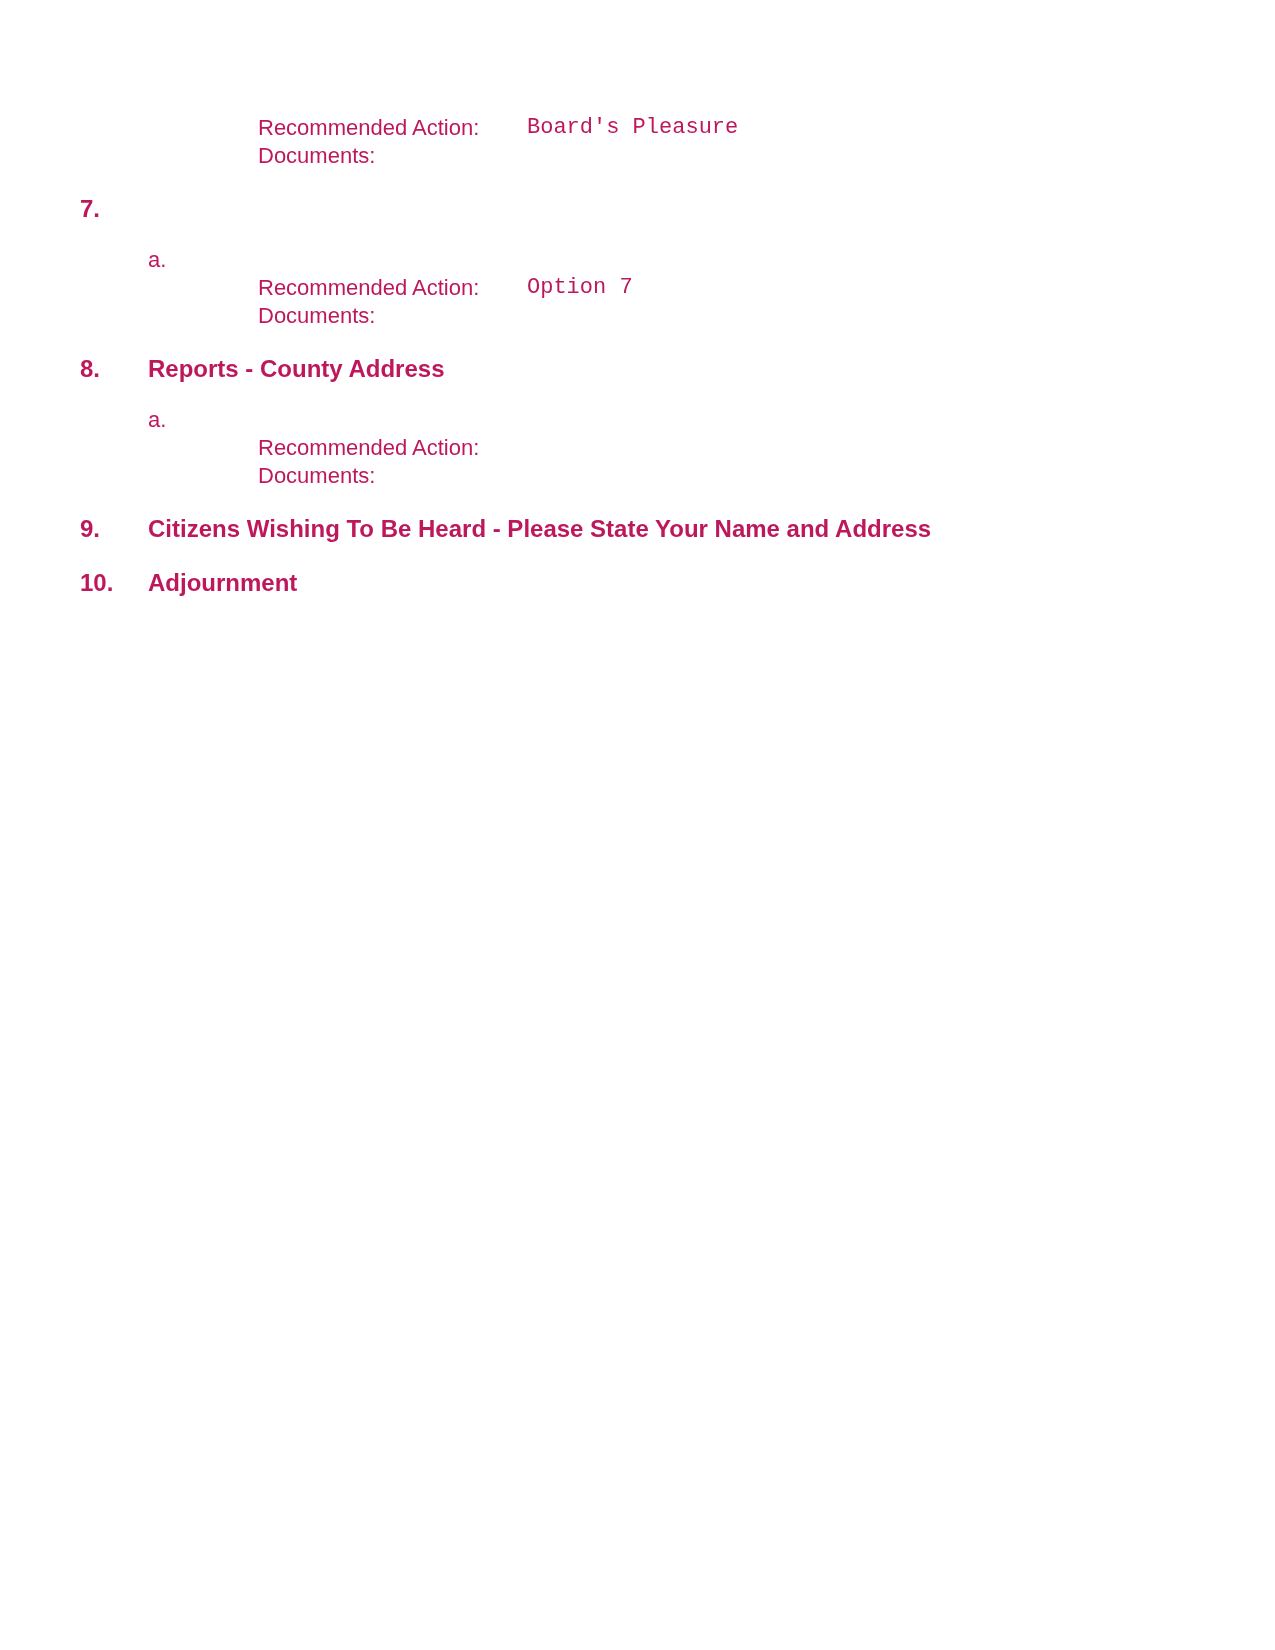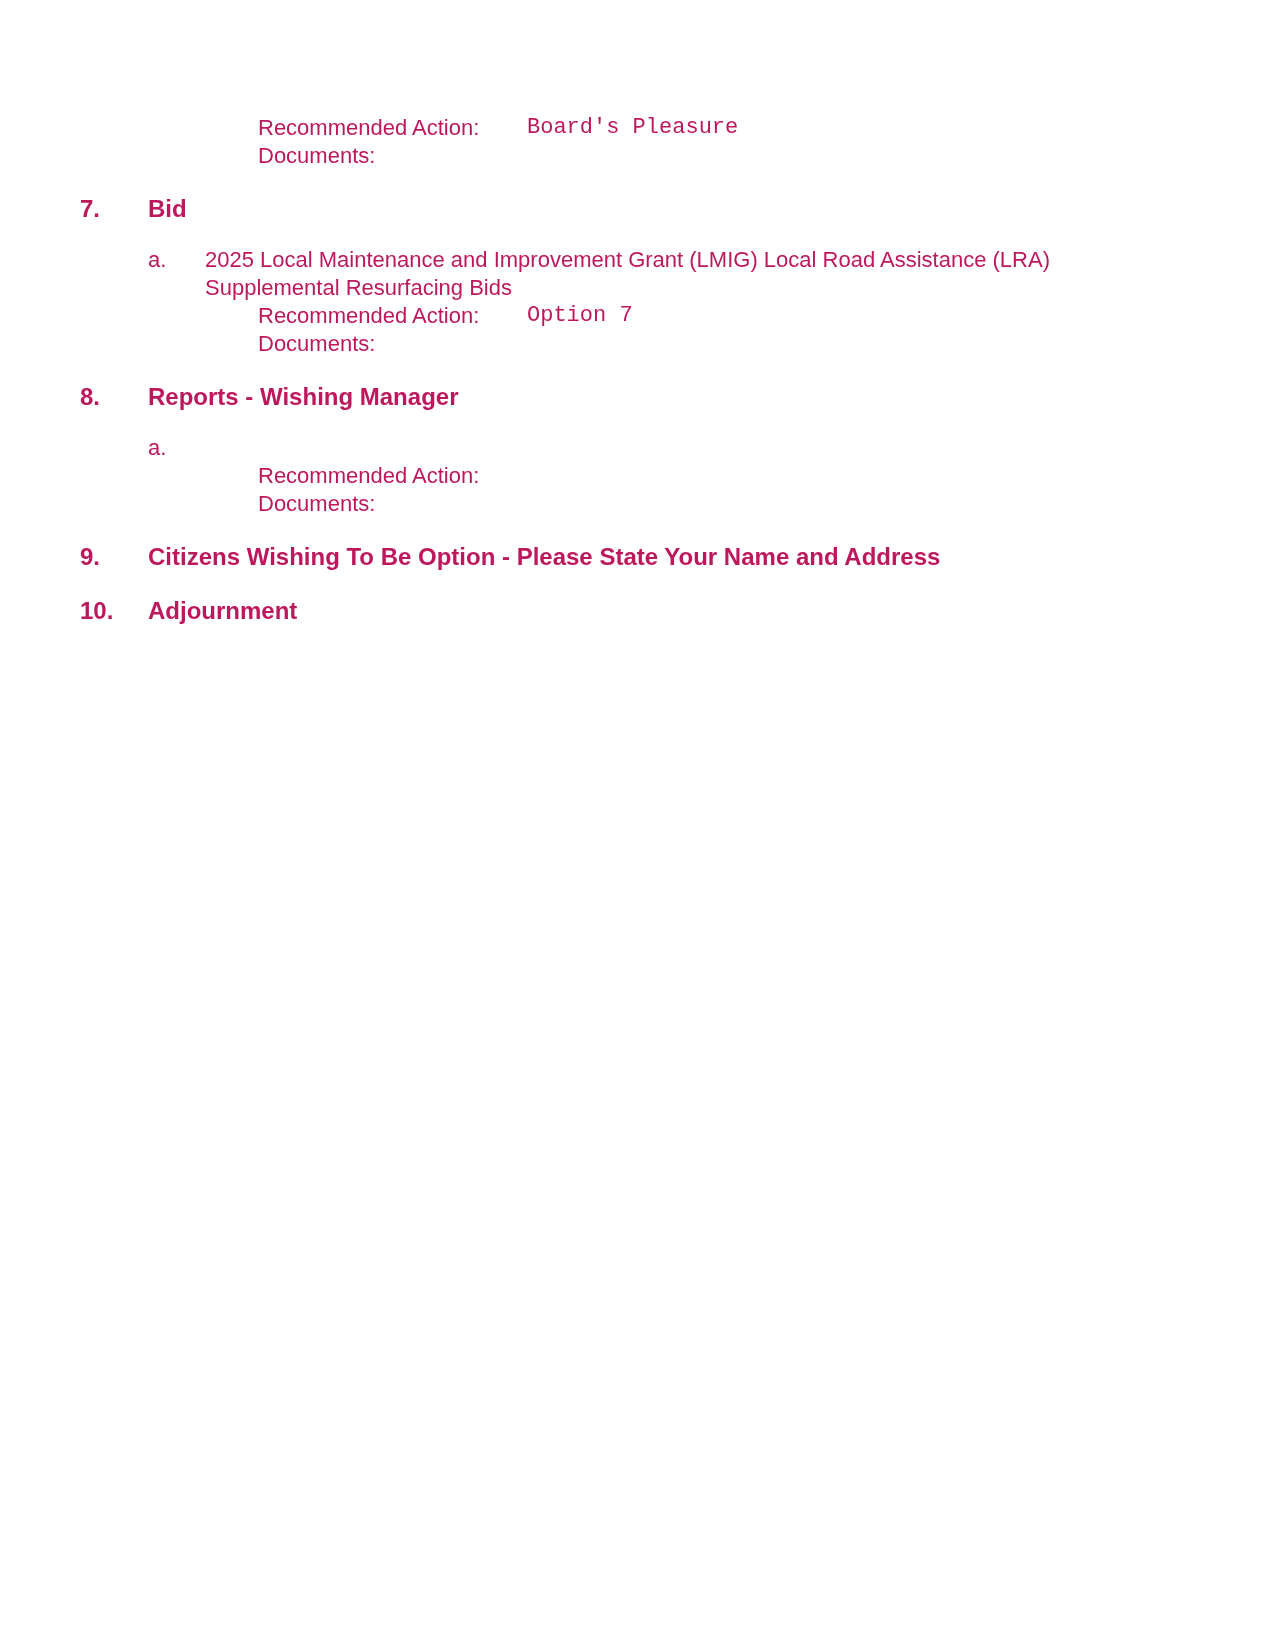--- a/index.html
+++ b/index.html
@@ -49,60 +49,58 @@
       <span class="field-value">Board's Pleasure</span>
     </div>
     <div class="field-row">
       <span class="field-label">Documents:</span>
     </div>
   </div>
 
   <div class="section">
     <div class="section-heading">
       <span class="section-number">7.</span>
-      <span class="section-title">Bid</span>
     </div>
     <div class="item">
       <div class="item-head">
         <span class="item-letter">a.</span>
-        <div class="item-text">2025 Local Maintenance and Improvement Grant (LMIG) Local Road Assistance (LRA) Supplemental Resurfacing Bids</div>
       </div>
       <div class="field-row">
         <span class="field-label">Recommended Action:</span>
         <span class="field-value">Option 7</span>
       </div>
       <div class="field-row">
         <span class="field-label">Documents:</span>
       </div>
     </div>
   </div>
 
   <div class="section">
     <div class="section-heading">
       <span class="section-number">8.</span>
-      <span class="section-title">Reports - Wishing Manager</span>
+      <span class="section-title">Reports - County Address</span>
     </div>
     <div class="item">
       <div class="item-head">
         <span class="item-letter">a.</span>
       </div>
       <div class="field-row">
         <span class="field-label">Recommended Action:</span>
         <span class="field-value"></span>
       </div>
       <div class="field-row">
         <span class="field-label">Documents:</span>
       </div>
     </div>
   </div>
 
   <div class="section">
     <div class="section-heading">
       <span class="section-number">9.</span>
-      <span class="section-title">Citizens Wishing To Be Option - Please State Your Name and Address</span>
+      <span class="section-title">Citizens Wishing To Be Heard - Please State Your Name and Address</span>
     </div>
   </div>
 
   <div class="section">
     <div class="section-heading">
       <span class="section-number">10.</span>
       <span class="section-title">Adjournment</span>
     </div>
   </div>
 

